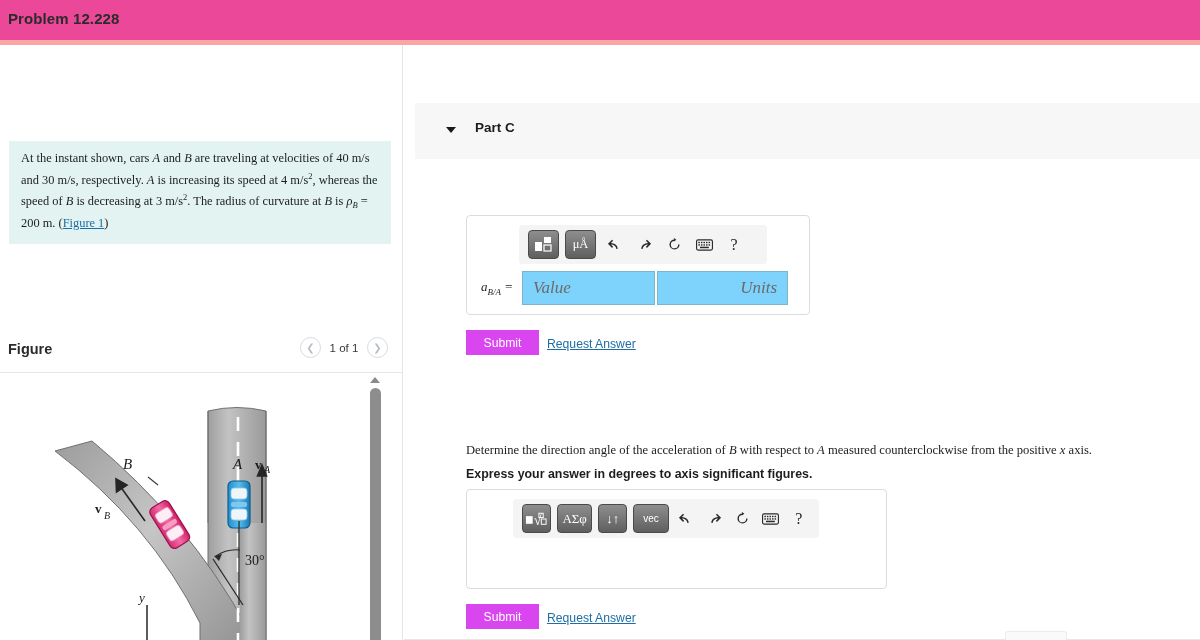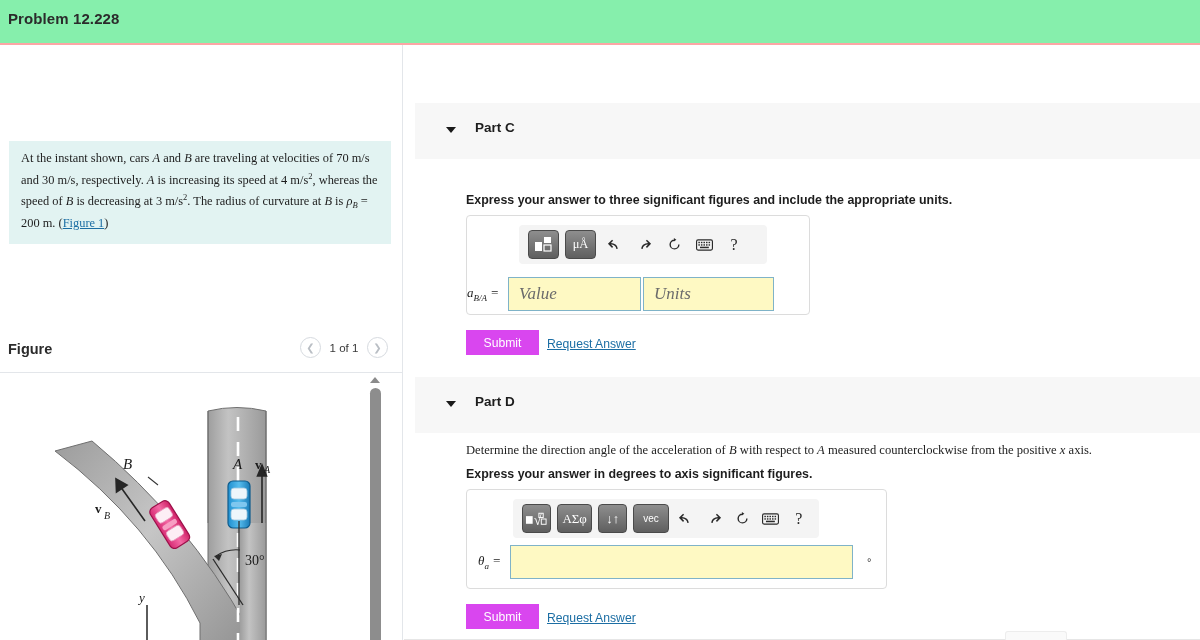--- a/index.html
+++ b/index.html
@@ -8,22 +8,22 @@
     width: 1200px; height: 640px;
     background: #ffffff;
     font-family: "Liberation Sans", sans-serif;
     overflow: hidden;
   }
   .page { position: relative; width: 1200px; height: 640px; }
 
   
   .topbar {
     position: absolute; left: 0; top: 0; width: 1200px; height: 45px;
-    border-bottom: 2px solid #fca5a5;
-    background: #86efac;
+    border-bottom: 5px solid #fca5a5;
+    background: #ec4899;
   }
   .problem-title {
     position: absolute; left: 8px; top: 10px;
     font-size: 15px; font-weight: bold; color: #2b2b2b;
     letter-spacing: .1px;
   }
 
   
   .left-col {
     position: absolute; left: 0; top: 45px;
@@ -139,21 +139,21 @@
     color: #2a2a2a; font-size: 15px; cursor: pointer;
   }
 
   .field-row { position: absolute; display: flex; align-items: center; }
   .varlabel {
     font-family: "Liberation Serif", serif; font-style: italic;
     font-size: 13px; color: #1d1d1d; white-space: nowrap;
   }
   .varlabel .sub { font-size: 9px; vertical-align: sub; font-style: italic; }
   .inp {
-    height: 34px; border: 1px solid #7fb3c8; background: #fef9c3;
+    height: 34px; border: 1px solid #7fb3c8; background: #7dd3fc;
     font-family: "Liberation Serif", serif; font-style: italic;
     font-size: 17px; color: #6b6b6b; padding: 7px 10px;
     outline: none;
   }
   .inp::placeholder { color: #6b6b6b; font-style: italic; opacity: 1; }
   .deg-mark { font-size: 11px; color: #333; margin-left: 14px; }
 
   .submit-btn {
     position: absolute;
     width: 73px; height: 25px;
@@ -183,21 +183,21 @@
 
   <div class="topbar">
     <div class="problem-title">Problem 12.228</div>
   </div>
 
   <div class="left-col">
 
     <div class="statement">
       At the instant shown, cars <span class="mathit">A</span> and
       <span class="mathit">B</span> are traveling at velocities of
-      <span class="mathrm">70 m/s</span> and
+      <span class="mathrm">40 m/s</span> and
       <span class="mathrm">30 m/s</span>, respectively.
       <span class="mathit">A</span> is increasing its speed at
       <span class="mathrm">4 m/s<span class="sup">2</span></span>,
       whereas the speed of <span class="mathit">B</span> is decreasing at
       <span class="mathrm">3 m/s<span class="sup">2</span></span>.
       The radius of curvature at <span class="mathit">B</span> is
       <span class="mathit">ρ<span class="sub">B</span></span> =
       <span class="mathrm">200 m</span>.
       (<span class="figlink">Figure 1</span>)
     </div>
@@ -307,21 +307,20 @@
     </div>
   </div>
 
   <div class="right-col">
 
     <div class="part-head" style="top:58px">
       <div class="part-caret"></div>
       <div class="part-title">Part C</div>
     </div>
 
-    <div class="instr" style="top:148px">Express your answer to three significant figures and include the appropriate units.</div>
 
     <div class="answer-box" style="left:62px; top:170px; width:344px; height:100px;">
       <div class="mini-toolbar" style="left:52px; width:248px;">
         <div class="tb-btn">
           <svg width="19" height="17" viewBox="0 0 19 17">
             <rect x="1" y="6" width="7" height="9" fill="#fff"></rect>
             <rect x="10" y="1" width="7" height="6" fill="#fff"></rect>
             <rect x="10" y="9" width="7" height="6" fill="none" stroke="#fff" stroke-width="1.2"></rect>
           </svg>
         </div>
@@ -356,34 +355,30 @@
                 <rect x="7.9" y="5.2" width="1.6" height="1.5"></rect>
                 <rect x="10.6" y="5.2" width="1.6" height="1.5"></rect>
                 <rect x="13.3" y="5.2" width="1.6" height="1.5"></rect>
                 <rect x="4.2" y="7.8" width="9.4" height="1.6"></rect>
               </g>
             </svg>
         </div>
         <div class="tb-plain" style="font-family:'Liberation Serif',serif;font-size:16px">?</div>
       </div>
 
-      <div class="field-row" style="left:0; top:55px;margin-top:6px;">
+      <div class="field-row" style="left:14px; top:55px;">
         <span class="varlabel">a<span class="sub">B/A</span> =</span>
         <input class="inp" style="width: 133px; margin-left: 9px;" placeholder="Value">
-        <input class="inp" style="width: 131px; margin-left: 2px;" placeholder="Units">
+        <input class="inp" style="width: 131px; margin-left: 2px; text-align: right;" placeholder="Units">
       </div>
     </div>
 
     <button class="submit-btn" style="left:62px; top:285px;">Submit</button>
     <div class="req-link" style="left:143px; top:292px;">Request Answer</div>
 
-    <div class="part-head" style="top:332px">
-      <div class="part-caret"></div>
-      <div class="part-title">Part D</div>
-    </div>
 
     <div class="prompt" style="top:397px">
       Determine the direction angle of the acceleration of <span class="mathit">B</span> with respect to <span class="mathit">A</span> measured counterclockwise from the positive <span class="mathit">x</span> axis.
     </div>
     <div class="instr" style="top:422px">Express your answer in degrees to axis significant figures.</div>
 
     <div class="answer-box" style="left:62px; top:444px; width:421px; height:100px;">
       <div class="mini-toolbar" style="left:46px; width:306px;">
         <div class="tb-btn">
           <svg width="23" height="18" viewBox="0 0 24 18">
@@ -426,25 +421,20 @@
                 <rect x="7.9" y="5.2" width="1.6" height="1.5"></rect>
                 <rect x="10.6" y="5.2" width="1.6" height="1.5"></rect>
                 <rect x="13.3" y="5.2" width="1.6" height="1.5"></rect>
                 <rect x="4.2" y="7.8" width="9.4" height="1.6"></rect>
               </g>
             </svg>
         </div>
         <div class="tb-plain" style="font-family:'Liberation Serif',serif;font-size:16px">?</div>
       </div>
 
-      <div class="field-row" style="left:11px; top:55px;">
-        <span class="varlabel">θ<span class="sub">a</span> =</span>
-        <input class="inp" style="width: 343px; margin-left: 9px;" placeholder="">
-        <span class="deg-mark">°</span>
-      </div>
     </div>
 
     <button class="submit-btn" style="left:62px; top:559px;">Submit</button>
     <div class="req-link" style="left:143px; top:566px;">Request Answer</div>
   </div>
 
   <div class="bottom-rule"></div>
   <div class="bottom-tab"></div>
 </div>
 

